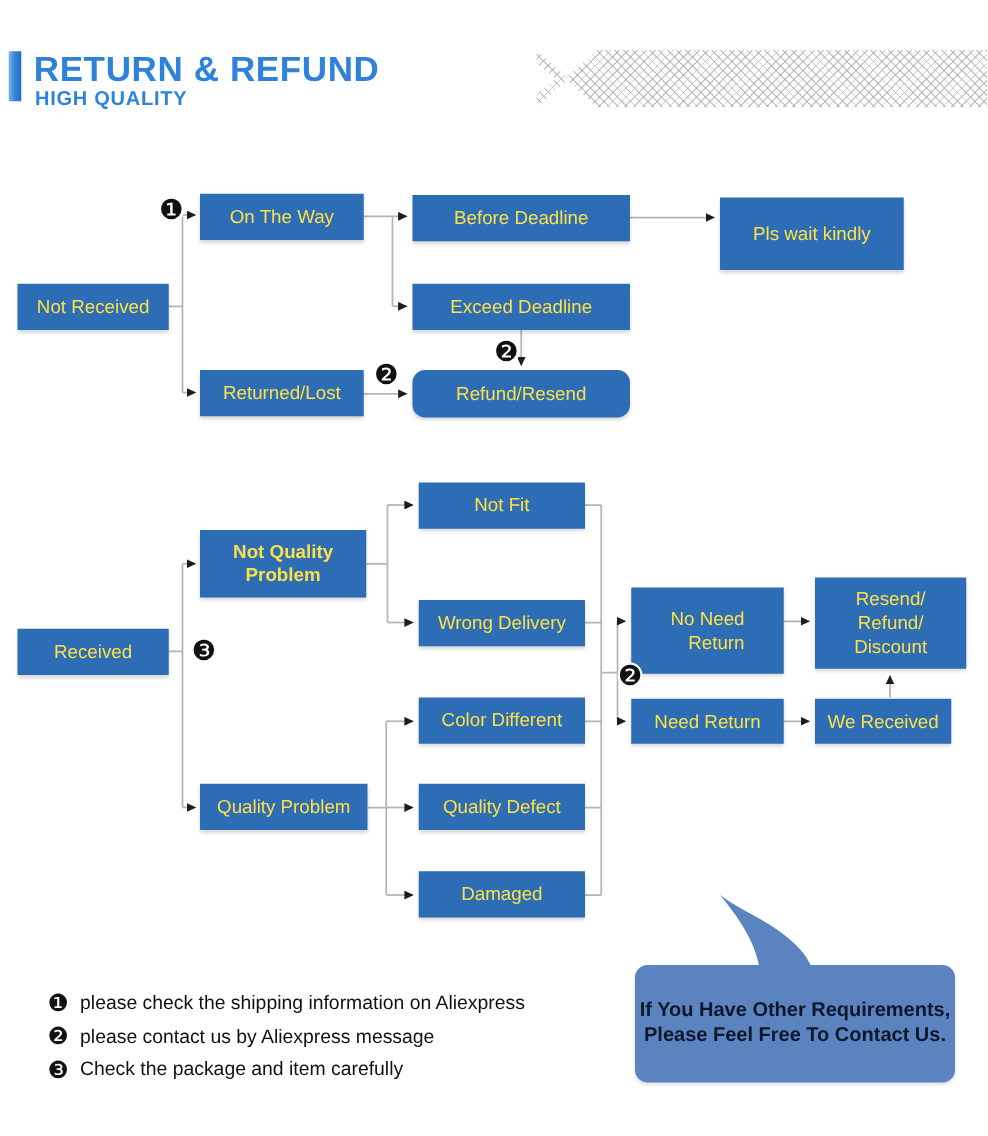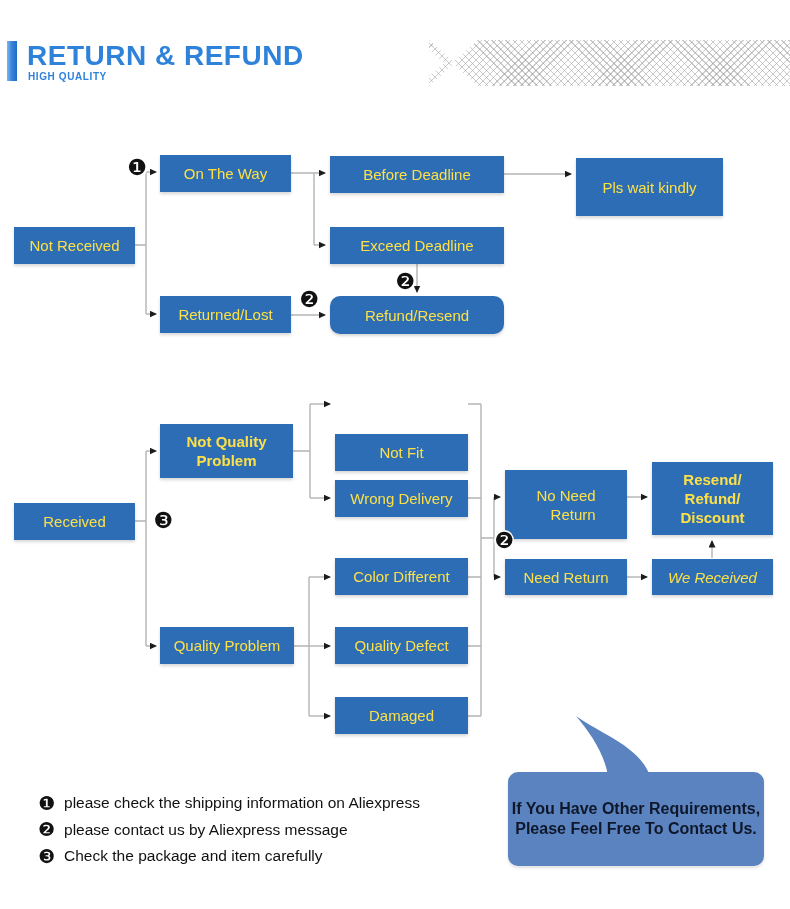--- a/index.html
+++ b/index.html
@@ -22,21 +22,21 @@
     position:absolute;left:7px;top:41px;width:10px;height:40px;
     background:linear-gradient(90deg,#7db7ec 0%,#3a86dc 45%,#1f6cc4 100%);
   }
   .hdr-title{
     position:absolute;left:27px;top:40px;
     font-size:28px;font-weight:bold;letter-spacing:0.5px;
     color:var(--title-blue);white-space:nowrap;
   }
   .hdr-sub{
     position:absolute;left:28px;top:71px;
-    font-size:10px;font-weight:bold;letter-spacing:0.6px;
+    font-size:16px;font-weight:bold;letter-spacing:0.6px;
     color:var(--title-blue);white-space:nowrap;
   }
   .hatch{
     background-image:
       repeating-linear-gradient(45deg,rgba(150,150,150,.5) 0 1px,transparent 1px 5px),
       repeating-linear-gradient(-45deg,rgba(150,150,150,.5) 0 1px,transparent 1px 5px);
   }
   .hatch-band{
     position:absolute;left:452px;top:40px;width:338px;height:46px;
     clip-path:polygon(26px 0,100% 0,100% 100%,26px 100%,0 50%);
@@ -129,32 +129,32 @@
   </svg>
 
   <div class="node" style="left:14px;top:227px;width:121px;height:37px;">Not Received</div>
   <div class="node" style="left:160px;top:155px;width:131px;height:37px;">On The Way</div>
   <div class="node" style="left:330px;top:156px;width:174px;height:37px;">Before Deadline</div>
   <div class="node" style="left:576px;top:158px;width:147px;height:58px;">Pls wait kindly</div>
   <div class="node" style="left:330px;top:227px;width:174px;height:37px;">Exceed Deadline</div>
   <div class="node" style="left:160px;top:296px;width:131px;height:37px;">Returned/Lost</div>
   <div class="node" style="left:330px;top:296px;width:174px;height:38px;border-radius:10px;">Refund/Resend</div>
 
-  <div class="node" style="left:335px;top:386px;width:133px;height:37px;margin-top:48px;">Not Fit</div>
+  <div class="node" style="left:335px;top:386px;width:133px;height:37px;">Not Fit</div>
   <div class="node" style="left:160px;top:424px;width:133px;height:54px;font-weight:bold;">Not Quality
 Problem</div>
   <div class="node" style="left:335px;top:480px;width:133px;height:37px;">Wrong Delivery</div>
   <div class="node" style="left:14px;top:503px;width:121px;height:37px;">Received</div>
   <div class="node" style="left:505px;top:470px;width:122px;height:69px;text-align:right;">No Need
 Return</div>
-  <div class="node" style="left:652px;top:462px;width:121px;height:73px;font-weight:bold;">Resend/
+  <div class="node" style="left:652px;top:462px;width:121px;height:73px;">Resend/
 Refund/
 Discount</div>
   <div class="node" style="left:505px;top:559px;width:122px;height:36px;">Need Return</div>
-  <div class="node" style="left:652px;top:559px;width:121px;height:36px;font-style:italic;">We Received</div>
+  <div class="node" style="left:652px;top:559px;width:109px;height:36px;">We Received</div>
   <div class="node" style="left:335px;top:558px;width:133px;height:37px;">Color Different</div>
   <div class="node" style="left:160px;top:627px;width:134px;height:37px;">Quality Problem</div>
   <div class="node" style="left:335px;top:627px;width:133px;height:37px;">Quality Defect</div>
   <div class="node" style="left:335px;top:697px;width:133px;height:37px;">Damaged</div>
 
   <span class="badge" style="left:137px;top:168px;">❶</span>
   <span class="badge" style="left:309px;top:300px;">❷</span>
   <span class="badge" style="left:405px;top:282px;">❷</span>
   <span class="badge" style="left:163px;top:521px;">❸</span>
   <span class="badge" style="left:504px;top:541px;">❷</span>

